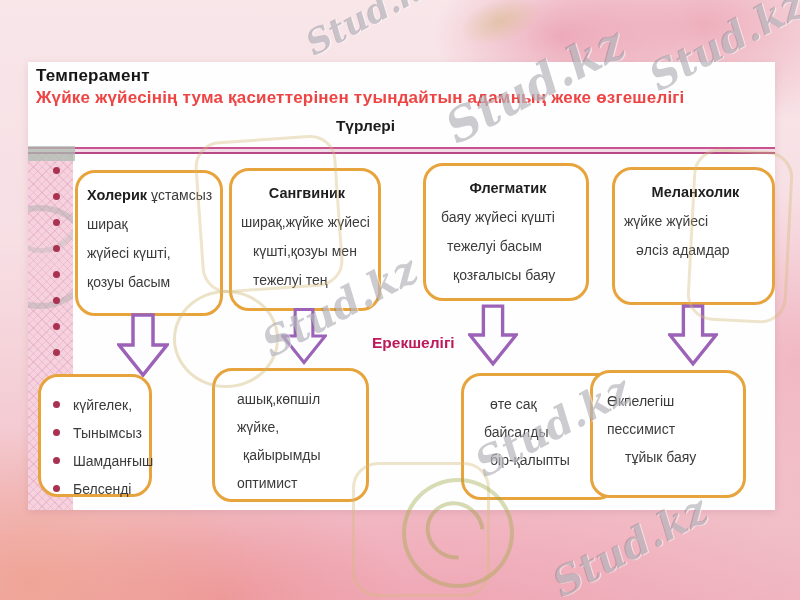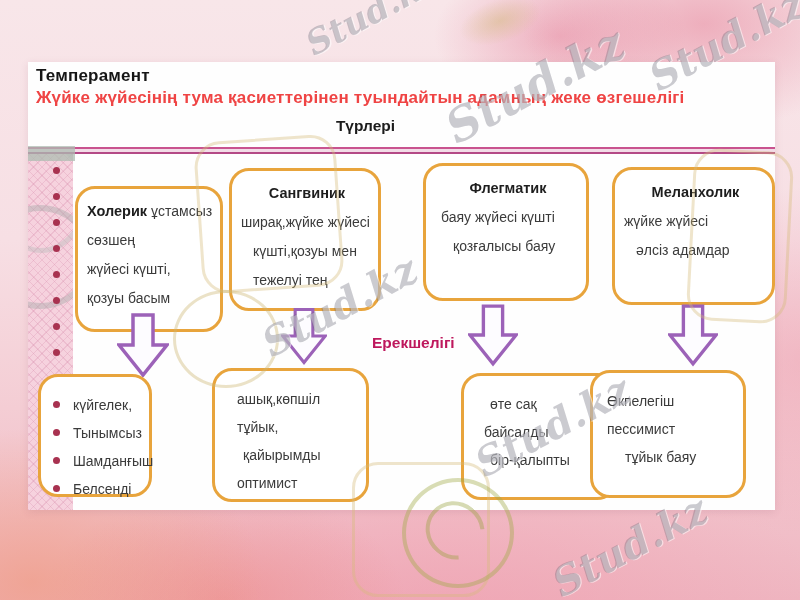--- a/index.html
+++ b/index.html
@@ -120,37 +120,38 @@
 
     <span class="dot" style="left:25px; top:105px;"></span>
     <span class="dot" style="left:25px; top:131px;"></span>
     <span class="dot" style="left:25px; top:157px;"></span>
     <span class="dot" style="left:25px; top:183px;"></span>
     <span class="dot" style="left:25px; top:209px;"></span>
     <span class="dot" style="left:25px; top:235px;"></span>
     <span class="dot" style="left:25px; top:261px;"></span>
     <span class="dot" style="left:25px; top:287px;"></span>
 
-    <div class="tbox" id="t1" style="left:47px; top:124px; width:148px; height:146px;">
+    <div class="tbox" id="t1" style="left:47px; top:108px; width:148px; height:146px;">
       <div class="tline"><span class="bname">Холерик</span> <span>ұстамсыз</span></div>
-      <div class="tline">сөзшең</div>
+      <div class="tline">ширақ</div>
       <div class="tline">жүйесі күшті,</div>
       <div class="tline">қозуы басым</div>
     </div>
 
     <div class="tbox" id="t2" style="left:201px; top:106px; width:152px; height:143px;">
       <div class="bname center">Сангвиник</div>
       <div class="tline">ширақ,жүйке жүйесі</div>
       <div class="tline i2">күшті,қозуы мен</div>
       <div class="tline i2">тежелуі тең</div>
     </div>
 
     <div class="tbox" id="t3" style="left:395px; top:101px; width:166px; height:138px;">
       <div class="bname center">Флегматик</div>
       <div class="tline i1">баяу жүйесі күшті</div>
+      <div class="tline i2">тежелуі басым</div>
       <div class="tline i3">қозғалысы баяу</div>
     </div>
 
     <div class="tbox" id="t4" style="left:584px; top:105px; width:163px; height:138px;">
       <div class="bname center">Меланхолик</div>
       <div class="tline">жүйке жүйесі</div>
       <div class="tline i2">әлсіз адамдар</div>
     </div>
 
     <svg class="arrow" style="left:89px;  top:251px;" width="52" height="64" viewBox="0 0 52 64">
@@ -182,21 +183,21 @@
           <span>Шамданғыш</span>
         </div>
       <div class="frow">
           <span class="fdot"></span>
           <span>Белсенді</span>
         </div>
     </div>
 
     <div class="fbox" id="b2" style="left:184px; top:306px; width:157px; height:134px; padding-left:22px;">
       <div>ашық,көпшіл</div>
-      <div>тұйык,</div>
+      <div>жүйке,</div>
       <div class="i1">қайырымды</div>
       <div>оптимист</div>
     </div>
 
     <div class="fbox" id="b3" style="left:389px; top:311px; width:156px; height:127px; padding-left:20px;margin-left:44px;">
       <div class="i1">өте сақ</div>
       <div>байсалды</div>
       <div class="i1">бір-қалыпты</div>
     </div>
 

